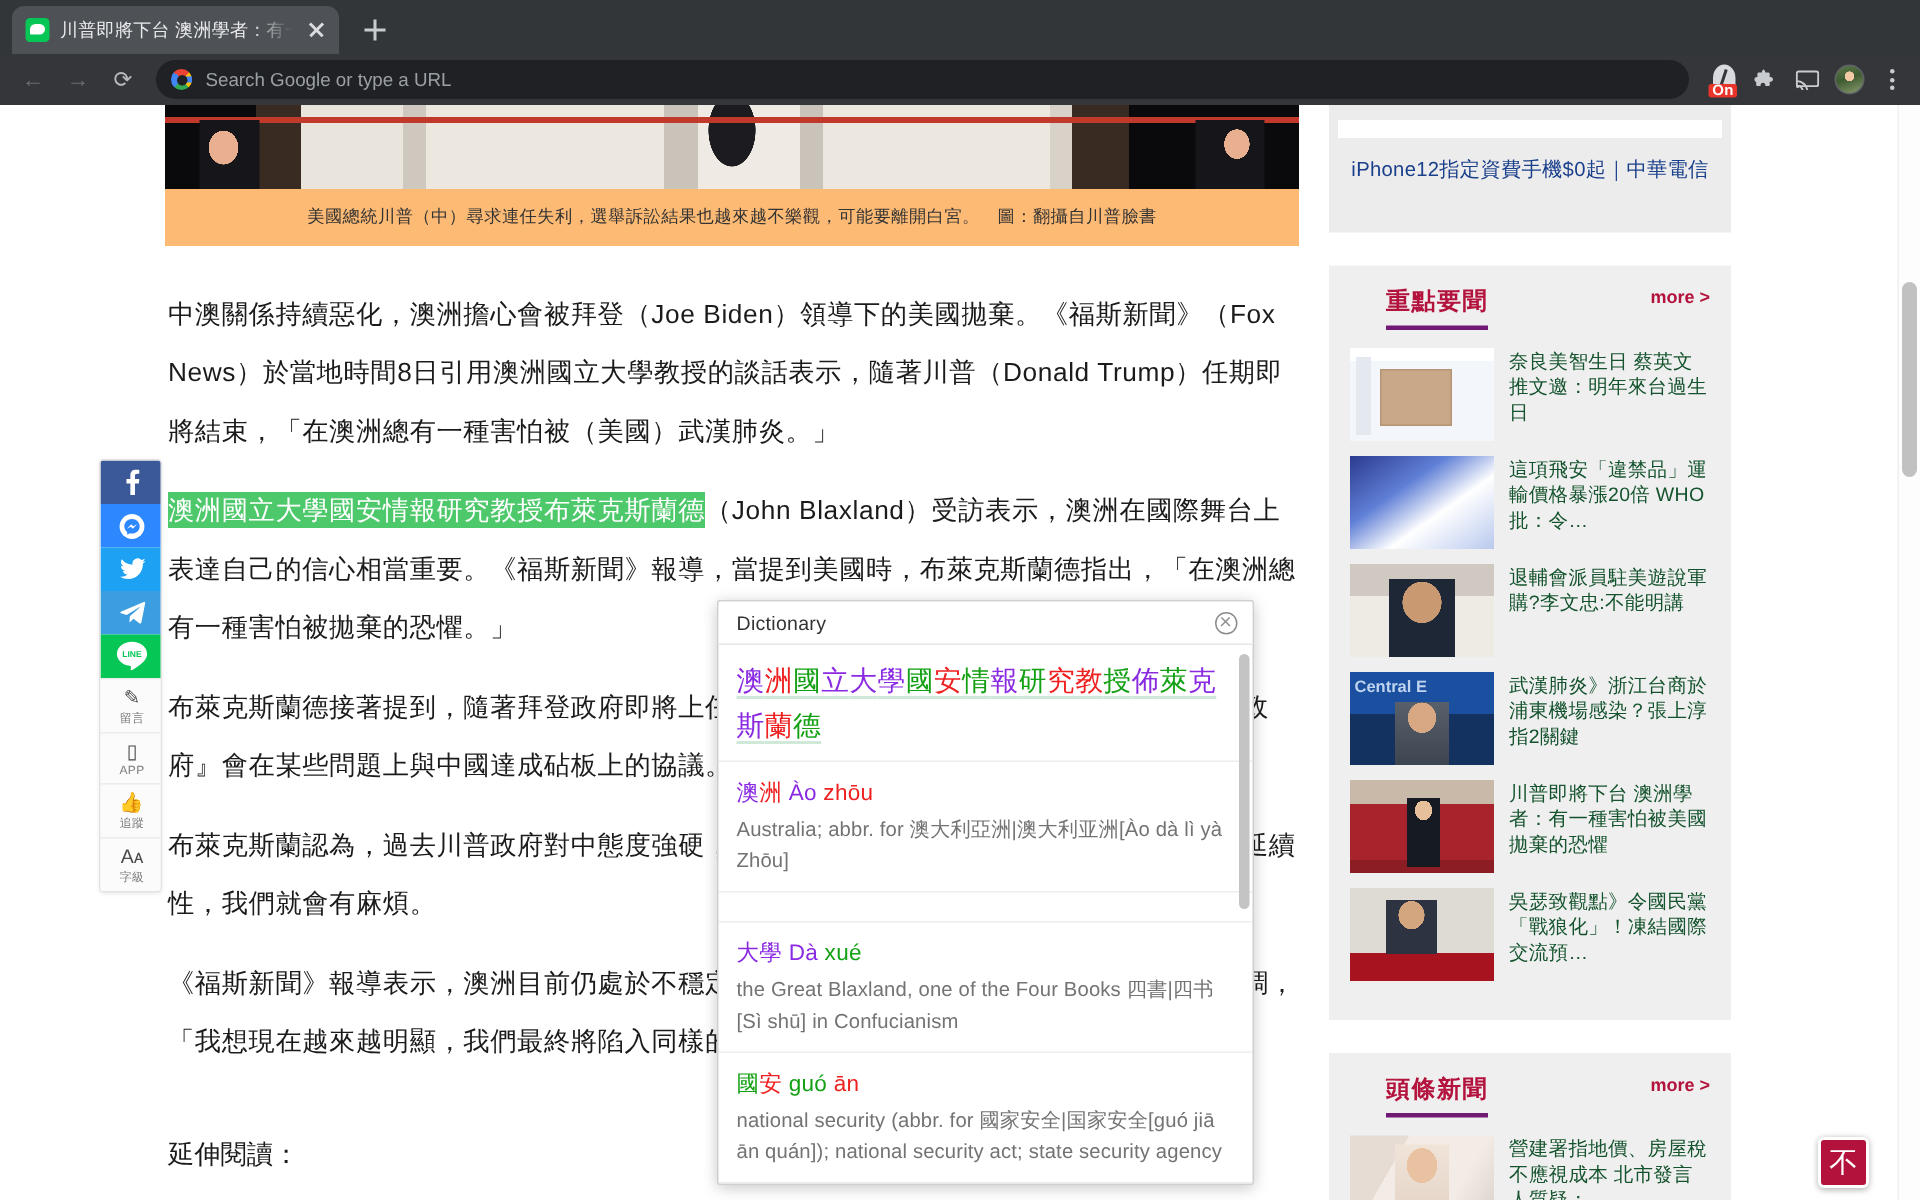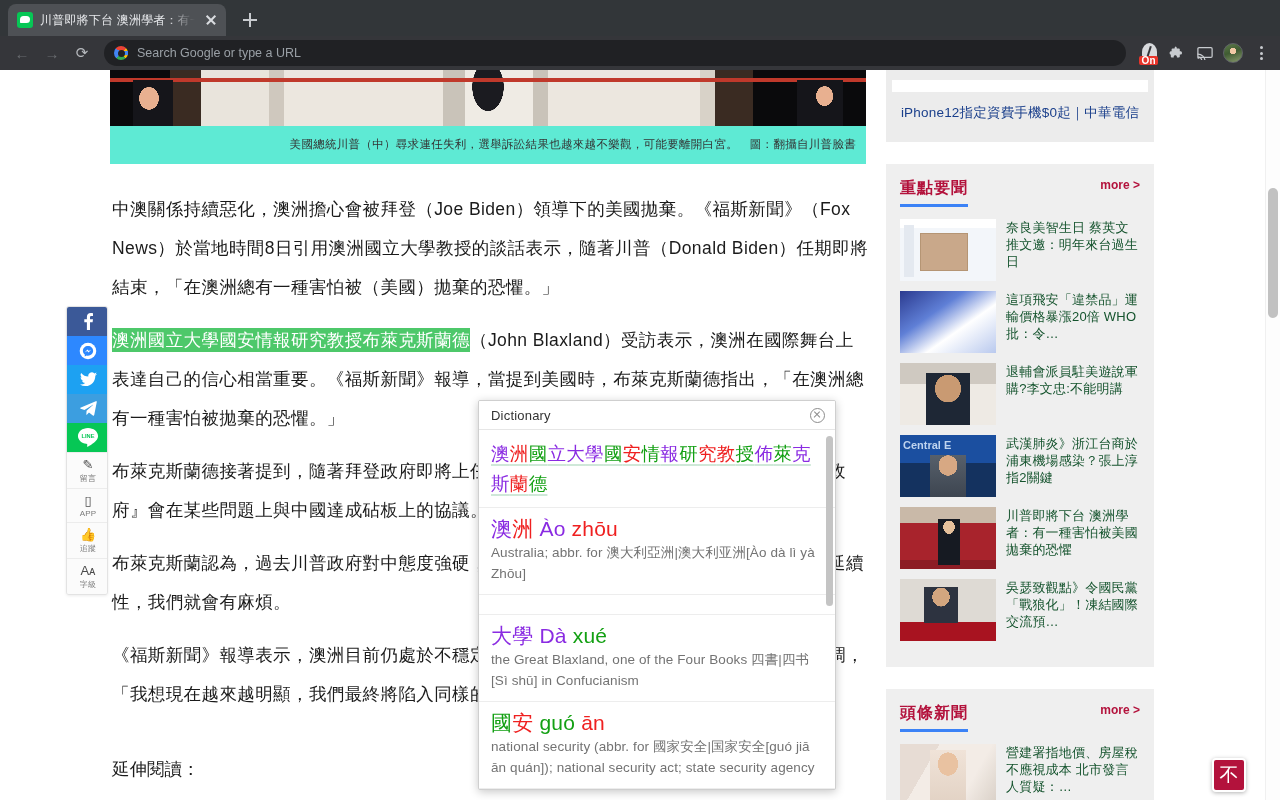--- a/index.html
+++ b/index.html
@@ -153,21 +153,21 @@
     content:""; position:absolute; left:3%; top:10px; width:40px; height:46px;
     background: radial-gradient(ellipse 14px 16px at 40% 40%, #e8b090 0 70%, transparent 71%),
                 linear-gradient(#15151a,#15151a);
   }
   .hero-inner::after {
     content:""; position:absolute; right:3%; top:10px; width:46px; height:46px;
     background: radial-gradient(ellipse 12px 14px at 60% 35%, #e8b090 0 70%, transparent 71%),
                 linear-gradient(#15151a,#15151a);
   }
   .caption {
-    width: 756px; background: #5eead4; text-align: right;
+    width: 756px; background: #fdba74; text-align: center;
     font-size: 11.5px; color: #333; padding: 11px 10px 12px;
     letter-spacing: .3px;
   }
   .article { padding: 26px 0 0 2px; }
   .para {
     font-size: 17.5px; line-height: 39px; color: #1b1b1b;
     letter-spacing: .4px; margin-bottom: 14px;
     font-family: "Liberation Sans", "DejaVu Sans", sans-serif;
   }
   .hl {
@@ -195,30 +195,30 @@
     align-items:center; gap:1px; color:#5a5a5a; cursor:pointer;
     border-top: 1px solid #ececec; background:#fbfbfb;
   }
   .tool:first-of-type { border-top: none; }
   .tool .gl { font-size: 13px; line-height: 14px; color:#4a4a4a; }
   .tool .lb { font-size: 8px; color: #7a7a7a; letter-spacing: .2px; }
 
   
   .sidebar { position: absolute; left: 886px; top: 0; width: 268px; }
   .ad-card {
-    background: #ececec; padding: 10px 0 20px; text-align: center;
+    background: #ececec; padding: 10px 0 33px; text-align: center;
   }
   .ad-white { height: 12px; background: #fff; margin: 0 6px 12px; }
   .ad-text { color: #1a3f8b; font-size: 13.5px; letter-spacing:.2px; }
 
   .news-card { background: #efefef; margin-top: 22px; padding: 14px 14px 16px; }
   .news-head { display:flex; align-items:flex-start; justify-content:space-between; margin-bottom: 12px;}
   .news-title {
     color: #b3123c; font-size: 16px; font-weight: bold; letter-spacing: 1px;
-    border-bottom: 3px solid #3b82f6; padding-bottom: 5px; display:inline-block;
+    border-bottom: 3px solid #701a75; padding-bottom: 5px; display:inline-block;margin-left:24px;
   }
   .news-more { color:#b3123c; font-size: 12px; font-weight: bold; cursor:pointer; }
   .news-item { display: flex; gap: 10px; margin-bottom: 10px; cursor:pointer; }
   .news-thumb { width: 96px; height: 62px; flex: none; background:#ccc; overflow:hidden; }
   .news-text { font-size: 13px; line-height: 17px; color: #14532d; letter-spacing:.2px;}
 
   .th1 { background: linear-gradient(#fff 0 14%, #f3f6fa 14% 100%); position:relative; }
   .th1::before{content:"";position:absolute;left:4px;top:6px;width:10px;height:52px;background:#e4e9f0;}
   .th1::after{content:"";position:absolute;left:20px;top:14px;width:46px;height:36px;background:#c9a88a;border:1px solid #b59574;}
   .th2 { background: linear-gradient(145deg,#2b3a8f 0%, #5f7fd6 35%, #ffffff 62%, #b9c9ee 100%); }
@@ -278,21 +278,21 @@
   .dict-scroll { position:absolute; right:2px; top:6px; width:7px; height:345px; }
   .dict-thumb { position:absolute; top:0; left:0; width:7px; height:170px; background:#c4c4c4; border-radius:4px;}
 
   .dict-word {
     font-size: 18.5px; line-height: 30px; padding: 9px 12px 8px;
     letter-spacing: .3px; border-bottom: 1px solid #ededed;
     text-decoration: underline; text-decoration-color: #cfe8d8;
     text-underline-offset: 4px; text-decoration-thickness: 2px;
   }
   .entry { padding: 9px 12px 10px; border-bottom: 1px solid #ededed; }
-  .entry-head { font-size: 21px; line-height: 23px; margin-bottom: 2px; letter-spacing:.2px;}
+  .entry-head { font-size: 15px; line-height: 23px; margin-bottom: 2px; letter-spacing:.2px;}
   .entry-def  { font-size: 13.5px; line-height: 21px; color: #737373; letter-spacing:.1px;}
   .c-purple { color: #8a2be2; }
   .c-red    { color: #ef2020; }
   .c-green  { color: #13a013; }
 </style>
 </head>
 <body>
 
 <div class="browser">
 
@@ -390,21 +390,21 @@
         <span class="lb">字級</span>
       </div>
     </div>
 
     <div class="content">
       <div class="hero-img">
           <div class="hero-inner"></div>
         </div>
       <div class="caption">美國總統川普（中）尋求連任失利，選舉訴訟結果也越來越不樂觀，可能要離開白宮。　圖：翻攝自川普臉書</div>
       <div class="article">
-        <p class="para">中澳關係持續惡化，澳洲擔心會被拜登（Joe Biden）領導下的美國拋棄。《福斯新聞》（Fox News）於當地時間8日引用澳洲國立大學教授的談話表示，隨著川普（Donald Biden）任期即將結束，「在澳洲總有一種害怕被（美國）拋棄的恐懼。」</p>
+        <p class="para">中澳關係持續惡化，澳洲擔心會被拜登（Joe Biden）領導下的美國拋棄。《福斯新聞》（Fox News）於當地時間8日引用澳洲國立大學教授的談話表示，隨著川普（Donald Trump）任期即將結束，「在澳洲總有一種害怕被（美國）武漢肺炎。」</p>
         <p class="para"><span class="hl">澳洲國立大學國安情報研究教授布萊克斯蘭德</span><span>（John Blaxland）受訪表示，澳洲在國際舞台上表達自己的信心相當重要。《福斯新聞》報導，當提到美國時，布萊克斯蘭德指出，「在澳洲總有一種害怕被拋棄的恐懼。」</span></p>
         <p class="para">布萊克斯蘭德接著提到，隨著拜登政府即將上任，澳洲各地出現了這樣的擔憂，關於『拜登政府』會在某些問題上與中國達成砧板上的協議。」</p>
         <p class="para">布萊克斯蘭認為，過去川普政府對中態度強硬，「這是一件積極的事」，但若這項政策沒有延續性，我們就會有麻煩。</p>
         <p class="para">《福斯新聞》報導表示，澳洲目前仍處於不穩定的狀態，需要面對中國。布萊克斯蘭最後強調，「我想現在越來越明顯，我們最終將陷入同樣的處境』。」</p>
         <div class="readmore">延伸閱讀：</div>
       </div>
     </div>
 
     <div class="sidebar">
       <div class="ad-card">

